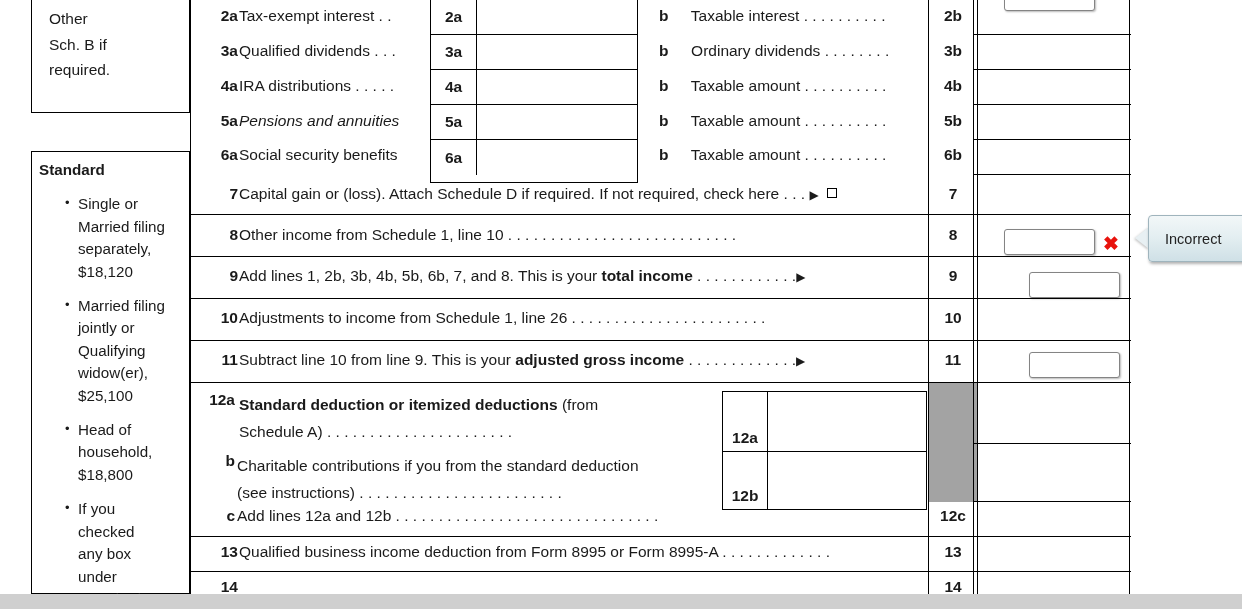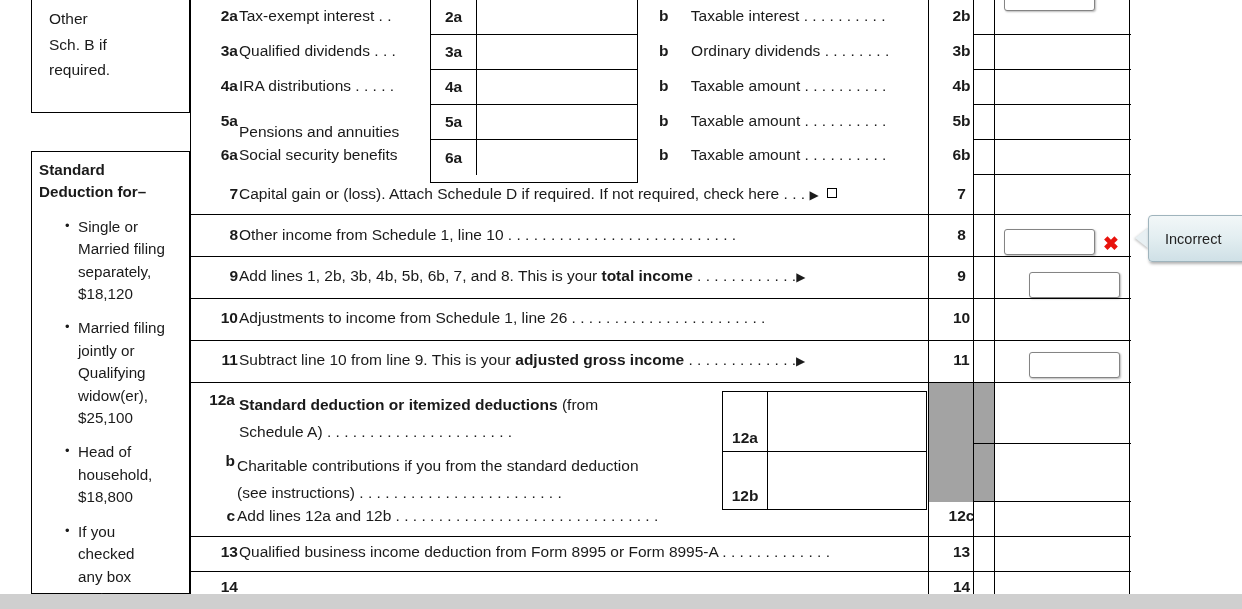--- a/index.html
+++ b/index.html
@@ -96,21 +96,21 @@
   .amt-cell {
     position: absolute;
     left: 782px;
     width: 158px;
     top: 0; bottom: 0;
     border-left: 1.6px solid #000;
     box-sizing: border-box;
   }
   .numcol {
     position: absolute;
-    left: 737px; width: 67px;
+    left: 737px; width: 50px;
     top: 0; bottom: 0;
     border-left: 1.6px solid #000;
     border-right: 1.6px solid #000;
     box-sizing: border-box;
   }
   .numcol.gray { background: #a3a3a3; }
   .numcol .lbl {
     position: absolute;
     left: 0; right: 0;
     text-align: center;
@@ -244,21 +244,20 @@
     <div class="inner">
       <div>Other</div>
       <div>Sch. B if</div>
       <div>required.</div>
     </div>
   </div>
 
   <div class="side-box" id="std-ded-box">
     <div class="inner">
       <div class="hd">Standard</div>
-      <div class="hd">Deduction for–</div>
       <ul class="ded-list">
         <li>
           <span>Single or</span><br>
           <span>Married filing</span><br>
           <span>separately,</span><br>
           <span>$18,120</span>
         </li>
         <li>
           <span>Married filing</span><br>
           <span>jointly or</span><br>
@@ -333,21 +332,21 @@
         <span>. . . . . . . . . .</span>
       </div>
       <div class="numcol">
         <div class="lbl" style="top:7px;">4b</div>
       </div>
       <div class="amt-cell" style="border-bottom:1.6px solid #000;"></div>
     </div>
 
     <div class="row" style="top:127px;height:35px;border-bottom:none;">
       <div class="num" style="top:7px;">5a</div>
-      <div class="desc" style="top:18px;">
+      <div class="desc" style="top:7px;font-style:italic;">
         <span>Pensions and annuities</span>
         <span></span>
       </div>
       <div class="desc" style="left:468px;top:7px;">
         <span class="bold">b</span>
         <span style="display:inline-block;width:14px;"></span>
         <span>Taxable amount</span>
         <span>. . . . . . . . . .</span>
       </div>
       <div class="numcol">

